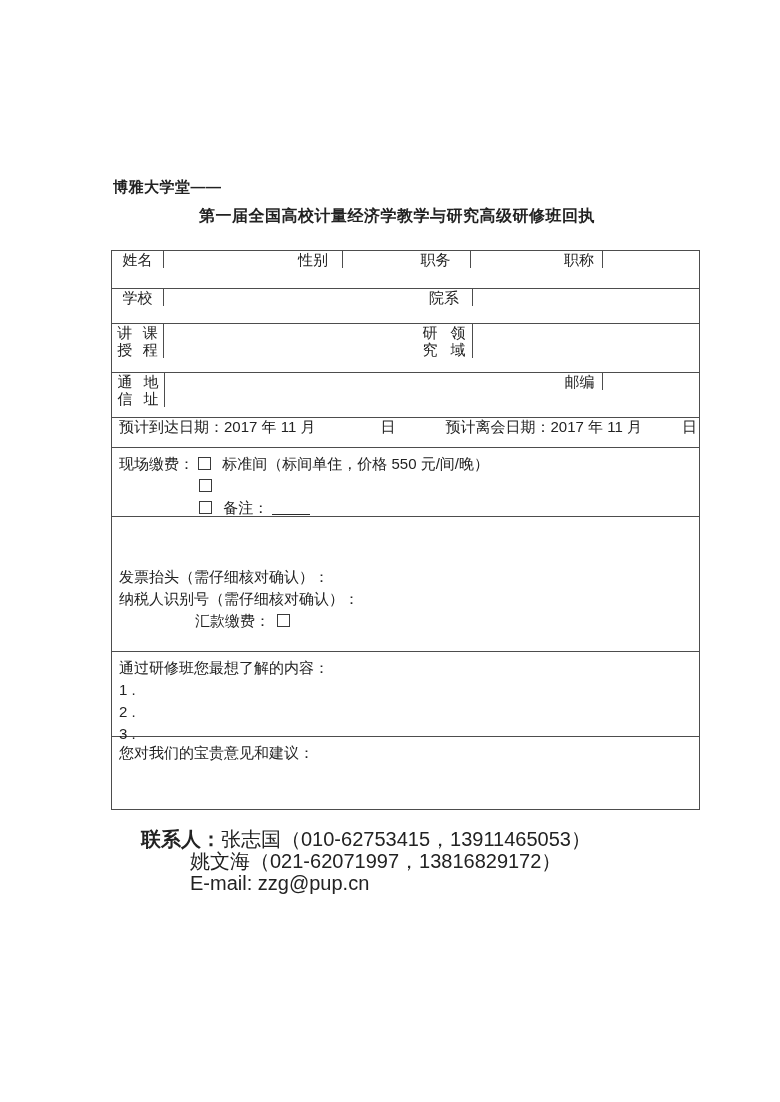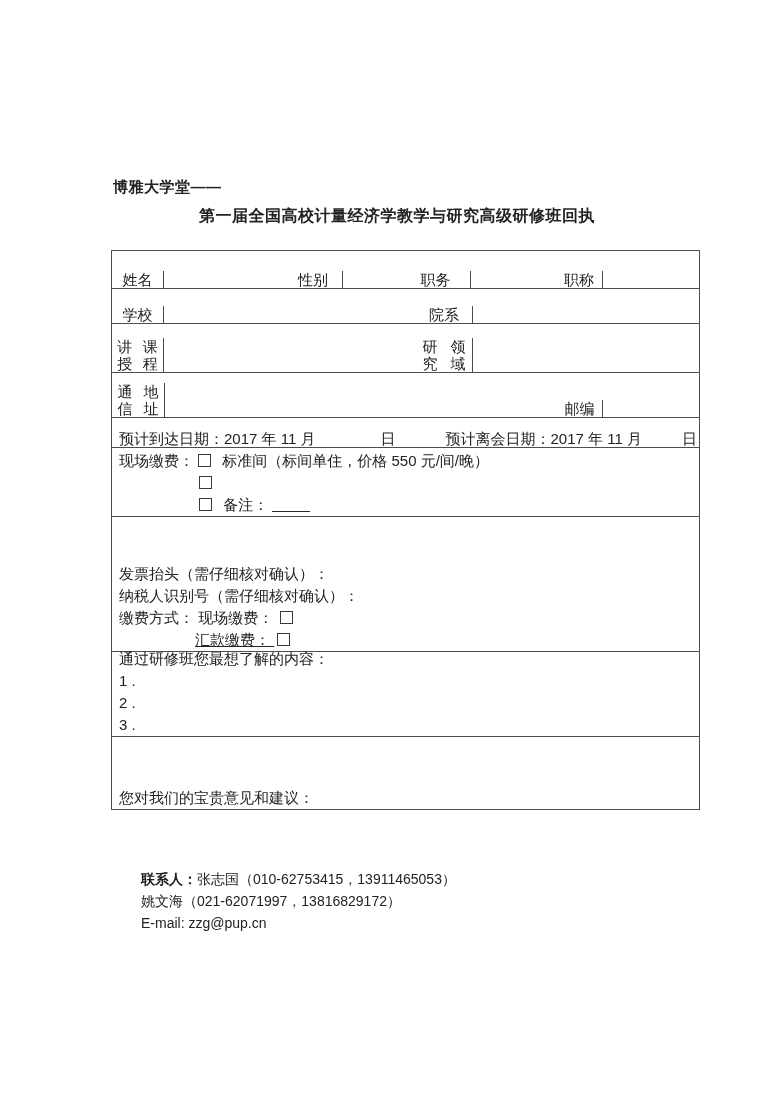--- a/index.html
+++ b/index.html
@@ -12,49 +12,49 @@
     overflow:hidden;
   }
   .title1{position:absolute;left:113px;top:178px;font-size:15px;font-weight:bold;letter-spacing:.5px;}
   .title2{position:absolute;left:199px;top:206px;font-size:16px;font-weight:bold;letter-spacing:.5px;}
 
   .form-table{
     position:absolute;left:111px;top:250px;width:587px;
     border:1px solid #4d4d4d;
     font-size:15px;
   }
-  .trow{display:flex;border-bottom:1px solid #4d4d4d;box-sizing:border-box;align-items:flex-end;}
+  .trow{display:flex;border-bottom:1px solid #4d4d4d;box-sizing:border-box;align-items:flex-start;}
   .trow:last-child{border-bottom:none;}
   .cell{
     box-sizing:border-box;border-right:1px solid #4d4d4d;
     display:flex;align-items:center;justify-content:center;
     text-align:center;line-height:17px;
   }
   .cell.two-line{flex-direction:row;}
   .cell.last{border-right:none;flex:1;}
   .rh38{height:38px;} .rh35{height:35px;} .rh49{height:49px;} .rh45{height:45px;}
   .rh30{height:30px;} .rh69{height:69px;} .rh91{height:91px;margin-top:44px;} .rh85{height:85px;} .rh72{height:72px;}
 
   .fullrow{display:block;padding:5px 0 0 7px;line-height:22px;box-sizing:border-box;}
   .daterow{display:flex;align-items:center;padding-left:7px;box-sizing:border-box;}
   .sp65{display:inline-block;width:65px;} .sp50{display:inline-block;width:50px;}
   .sp40{display:inline-block;width:40px;}
-  .indent80{padding-left:80px;} .indent76{padding-left:76px;text-decoration:underline;}
+  .indent80{padding-left:80px;} .indent76{padding-left:76px;}
 
   .cb{
     display:inline-block;width:11px;height:11px;
     border:1px solid #3a3a3a;background:#fff;
     vertical-align:-1px;margin-right:7px;
   }
   .cb.after{margin-right:0;margin-left:3px;}
   .blank-line{display:inline-block;width:38px;border-bottom:1px solid #2a2a2a;height:12px;vertical-align:-2px;}
 
-  .contacts{position:absolute;left:141px;top:868px;font-size:14px;line-height:22px;}
+  .contacts{position:absolute;left:141px;top:828px;font-size:20px;line-height:22px;}
   .contacts .lbl{font-weight:bold;}
-  .contacts .cline{}
+  .contacts .cline{margin-left:49px;}
 </style>
 </head>
 <body>
 
 <div class="page">
 
   <div class="title1">博雅大学堂——</div>
   <div class="title2">第一届全国高校计量经济学教学与研究高级研修班回执</div>
 
   <div class="form-table">
@@ -129,25 +129,20 @@
           <span>备注：</span>
           <span class="blank-line"></span>
         </div>
       </div>
     </div>
 
     <div class="trow rh91">
       <div class="cell last fullrow" style="display:block;text-align:left">
         <div>发票抬头（需仔细核对确认）：</div>
         <div>纳税人识别号（需仔细核对确认）：</div>
-        <div>
-          <span>缴费方式：</span>
-          <span>现场缴费：</span>
-          <span class="cb after"></span>
-        </div>
         <div class="indent76">
           <span>汇款缴费：</span>
           <span class="cb after"></span>
         </div>
       </div>
     </div>
 
     <div class="trow rh85">
       <div class="cell last fullrow" style="display:block;text-align:left">
         <div>通过研修班您最想了解的内容：</div>

